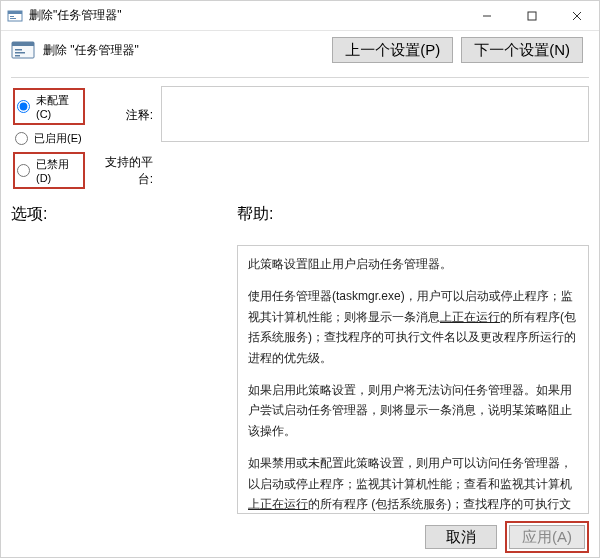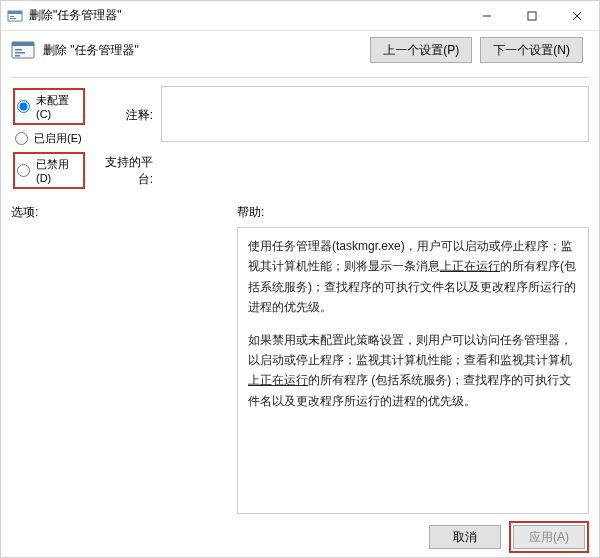--- a/index.html
+++ b/index.html
@@ -37,21 +37,21 @@
     padding: 6px 10px 10px 10px;
     gap: 8px;
   }
   .header .policy-icon { width: 24px; height: 24px; flex-shrink: 0; }
   .header .policy-title { flex: 1; font-size: 12px; }
   .navbtns { display: flex; gap: 8px; padding-right: 6px; }
   .btn {
     background: #e1e1e1;
     border: 1px solid #adadad;
     padding: 4px 12px;
-    font-size: 12px;
+    font-size: 15px;
     font-family: inherit;
     min-width: 88px;
     height: 24px;
     line-height: 14px;
   }
   .navbtns .btn { height: 26px; }
   .separator { height: 1px; background: #d7d7d7; margin: 4px 10px 8px 10px; }
   
   .config-row { display: flex; align-items: flex-start; padding: 0 10px; }
   .radios {
@@ -105,21 +105,21 @@
 
   
   .lower {
     display: flex;
     gap: 12px;
     padding: 10px 10px 0 10px;
     height: 320px;
   }
   .lower .col-left { width: 214px; display: flex; flex-direction: column; }
   .lower .col-right { flex: 1; display: flex; flex-direction: column; }
-  .col-label { font-size: 12px; margin-bottom: 6px; }
+  .col-label { font-size: 16px; margin-bottom: 20px; }
   .helpbox {
     flex: 1;
     border: 1px solid #cccccc;
     background: #fff;
     padding: 8px 10px;
     font-size: 12px;
     line-height: 1.7;
     overflow: hidden;
     color: #222;
   }
@@ -224,21 +224,23 @@
   </div>
 </div>
 
 <div class="lower">
   <div class="col-left">
     <div class="col-label">选项:</div>
   </div>
   <div class="col-right">
     <div class="col-label">帮助:</div>
     <div class="helpbox">
+      <p>此策略设置阻止用户启动任务管理器。</p>
       <p><span>使用任务管理器(taskmgr.exe)，用户可以启动或停止程序；监视其计算机性能；则将显示一条消息</span><span class="underline">上正在运行</span><span>的所有程序(包括系统服务)；查找程序的可执行文件名以及更改程序所运行的进程的优先级。</span></p>
+      <p>如果启用此策略设置，则用户将无法访问任务管理器。如果用户尝试启动任务管理器，则将显示一条消息，说明某策略阻止该操作。</p>
       <p><span>如果禁用或未配置此策略设置，则用户可以访问任务管理器，以启动或停止程序；监视其计算机性能；查看和监视其计算机</span><span class="underline">上正在运行</span><span>的所有程序 (包括系统服务)；查找程序的可执行文件名以及更改程序所运行的进程的优先级。</span></p>
     </div>
   </div>
 </div>
 
 <div class="footer">
   <button class="btn">取消</button>
   <span class="apply-hl">
     <button class="btn">应用(A)</button>
   </span>

